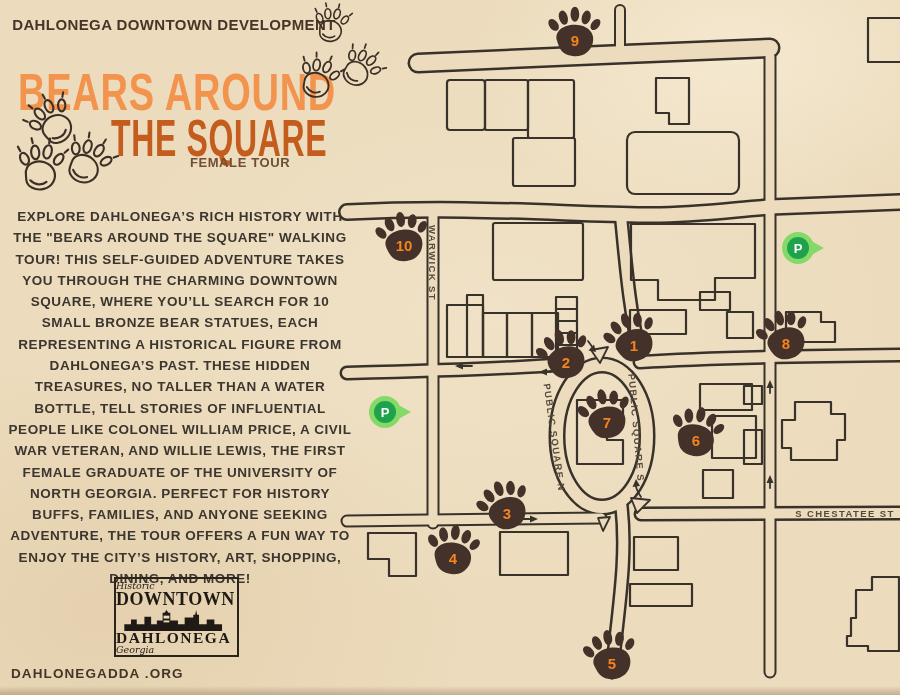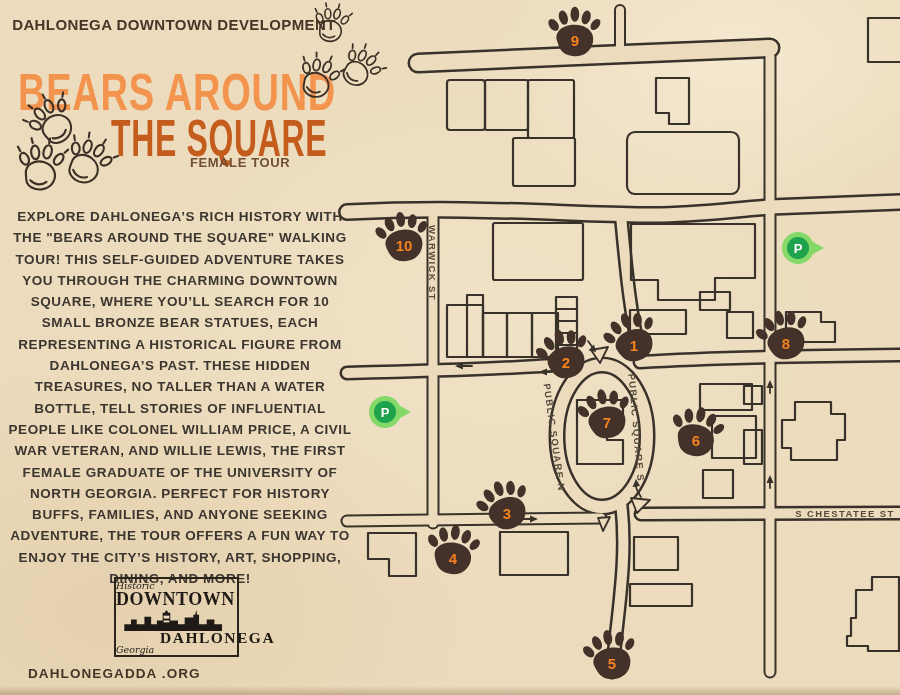--- a/index.html
+++ b/index.html
@@ -26,25 +26,25 @@
     font-weight:bold;font-size:13px;line-height:18px;letter-spacing:.6px;color:#6f4f36;}
   .desc{position:absolute;left:8px;top:206px;width:344px;text-align:center;
     font-size:13.5px;line-height:21.3px;letter-spacing:.55px;color:#3b3630;font-weight:bold;}
   .logo{position:absolute;left:114px;top:577px;width:125px;height:80px;
     border:2px solid #2b241d;box-sizing:border-box;color:#1f1a15;
     padding-top:2px;}
   .logo .script{font-family:"DejaVu Serif",serif;font-style:italic;font-size:9.5px;line-height:9.5px;}
   .logo .big1{font-family:"Liberation Serif",serif;font-weight:bold;font-size:18px;
     line-height:17px;letter-spacing:.5px;}
   .logo .big2{font-family:"Liberation Serif",serif;font-weight:bold;font-size:15.5px;
-    line-height:14px;letter-spacing:1.5px;padding-left:44px;}
+    line-height:14px;letter-spacing:1.5px;}
   .logo svg{display:block;margin:0 auto;}
   .fwebsite,.finsta{position:absolute;top:666px;font-weight:bold;font-size:13.5px;
     letter-spacing:1.1px;color:#453528;white-space:nowrap;}
-  .fwebsite{left:28px;} .finsta{left:193px;}
+  .fwebsite{left:11px;} .finsta{left:193px;}
   #map-svg{position:absolute;left:0;top:0;}
   .rc{fill:none;stroke:#38322a;stroke-linecap:round;stroke-linejoin:round;}
   .rf{fill:none;stroke:#ecdbbc;stroke-linecap:round;stroke-linejoin:round;}
   .bld{fill:none;stroke:#38322a;stroke-width:2.2;stroke-linejoin:round;stroke-linecap:round;}
   .isl{fill:#ecdbbc;stroke:#38322a;stroke-width:1.8;stroke-linejoin:round;}
   .arr{stroke:#38322a;stroke-width:1.8;fill:none;stroke-linecap:round;}
   .arrh{fill:#38322a;stroke:none;}
   .street-label{font-family:"Liberation Sans",sans-serif;font-weight:bold;font-size:9.5px;
     letter-spacing:1.4px;text-anchor:middle;}
   .paw-num{font-family:"Liberation Sans",sans-serif;font-weight:bold;font-size:15px;text-anchor:middle;}

